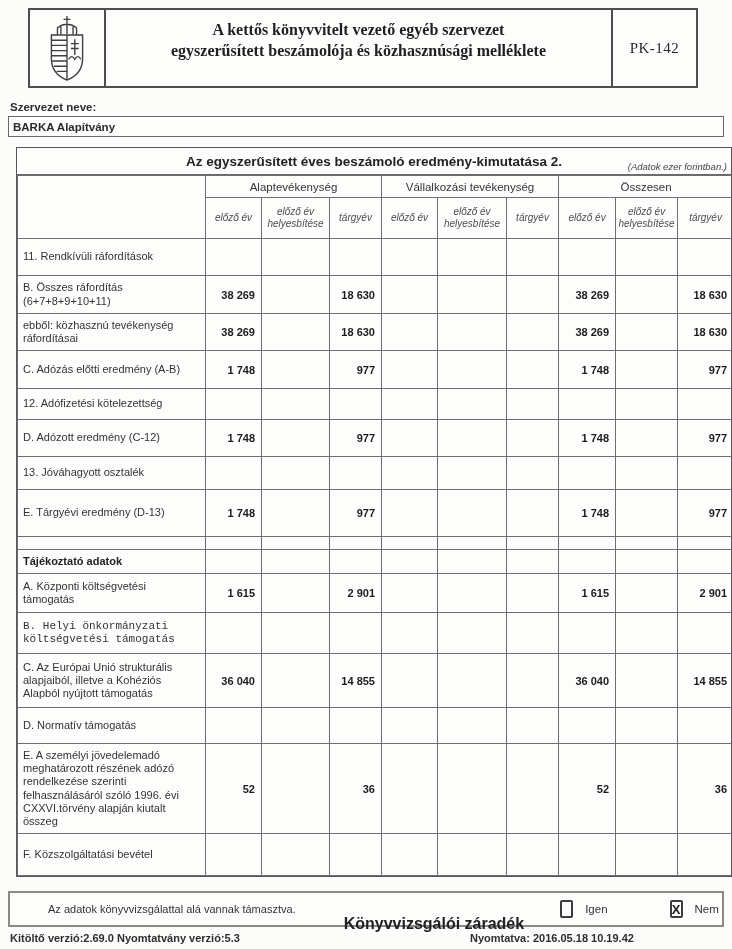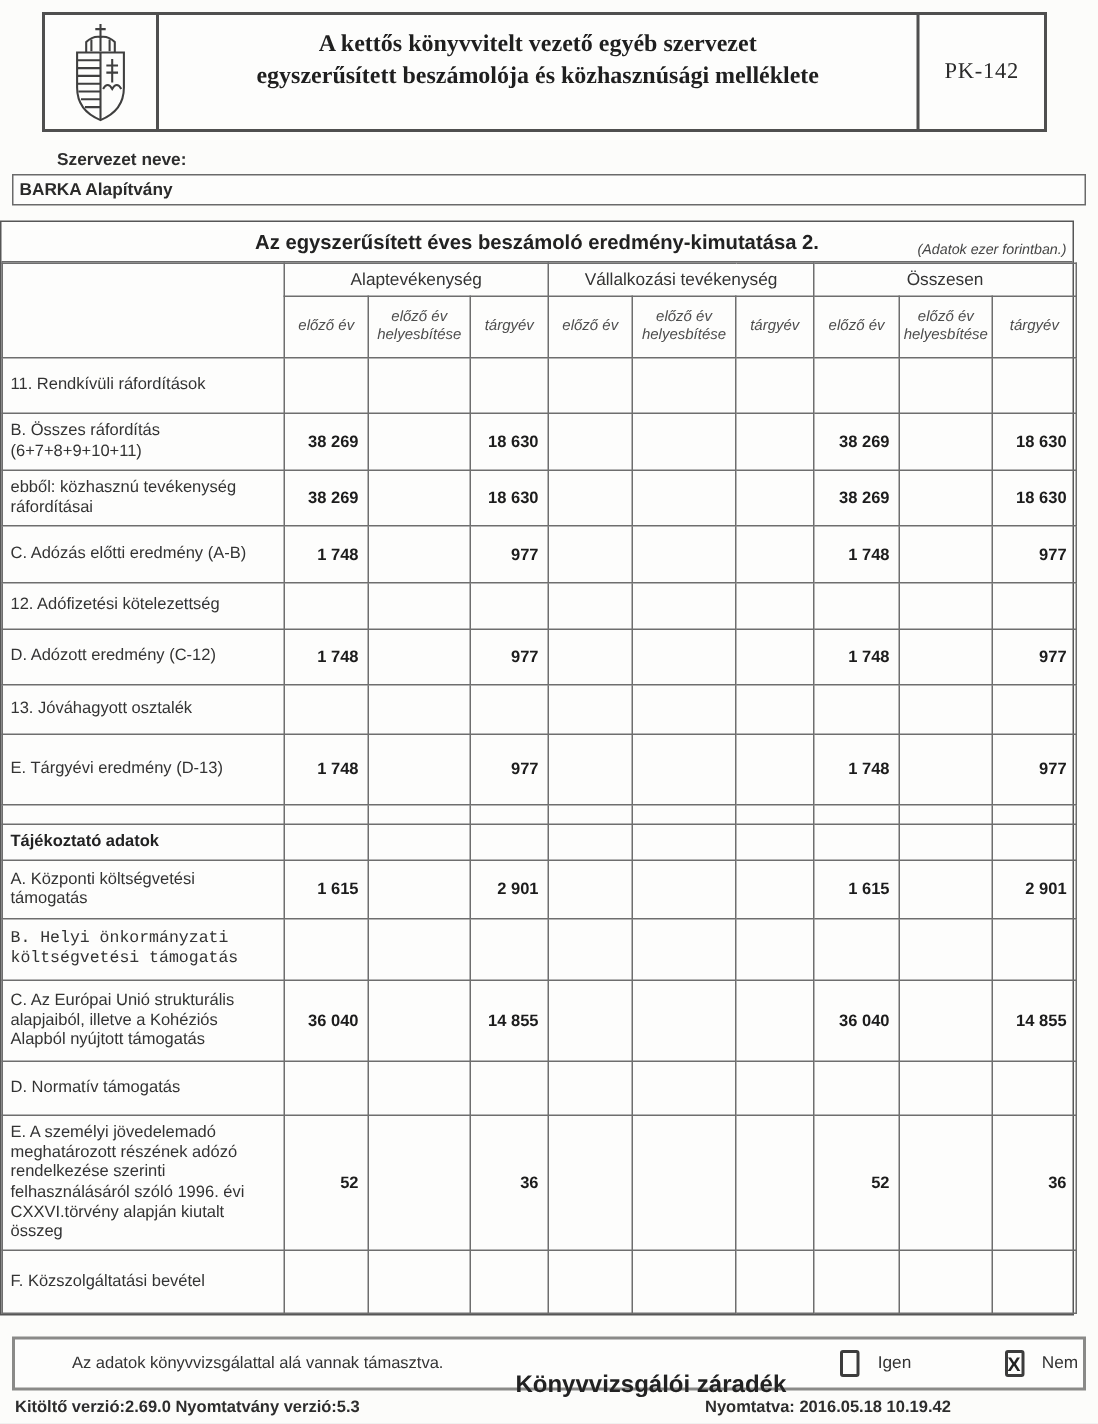--- a/index.html
+++ b/index.html
@@ -29,31 +29,31 @@
   }
   .code-cell {
     width:85px; border-left:2px solid #4f4f4f;
     display:flex; align-items:center; justify-content:center;
     font-family:"Liberation Serif", serif; font-size:15px; color:#2a2a2a;
     letter-spacing:.5px;
   }
   
   .org-label {
     position:absolute; left:10px; top:101px;
-    font-size:11.5px; font-weight:bold; color:#2d2d2d;margin-left:28px;
+    font-size:11.5px; font-weight:bold; color:#2d2d2d;
   }
   .org-box {
     position:absolute; left:8px; top:116px; width:716px; height:21px;
     border:1.5px solid #6a6a6a; background:#fdfdfc;
     display:flex; align-items:center; padding-left:4px;
     font-size:11.5px; font-weight:bold; color:#2a2a2a;
   }
   
   .table-wrap {
-    position:absolute; left:0; top:147px; width:716px;
+    position:absolute; left:16px; top:147px; width:716px;
     border:1.5px solid #565656; background:#fdfdfc;
   }
   .table-title-row {
     position:relative; height:27px; border-bottom:1px solid #6a6a6a;
     display:flex; align-items:center; justify-content:center;
   }
   .tbl-title { font-size:13.5px; font-weight:bold; color:#222; }
   .unit-note {
     position:absolute; right:4px; bottom:2px;
     font-size:9.5px; font-style:italic; color:#444;

